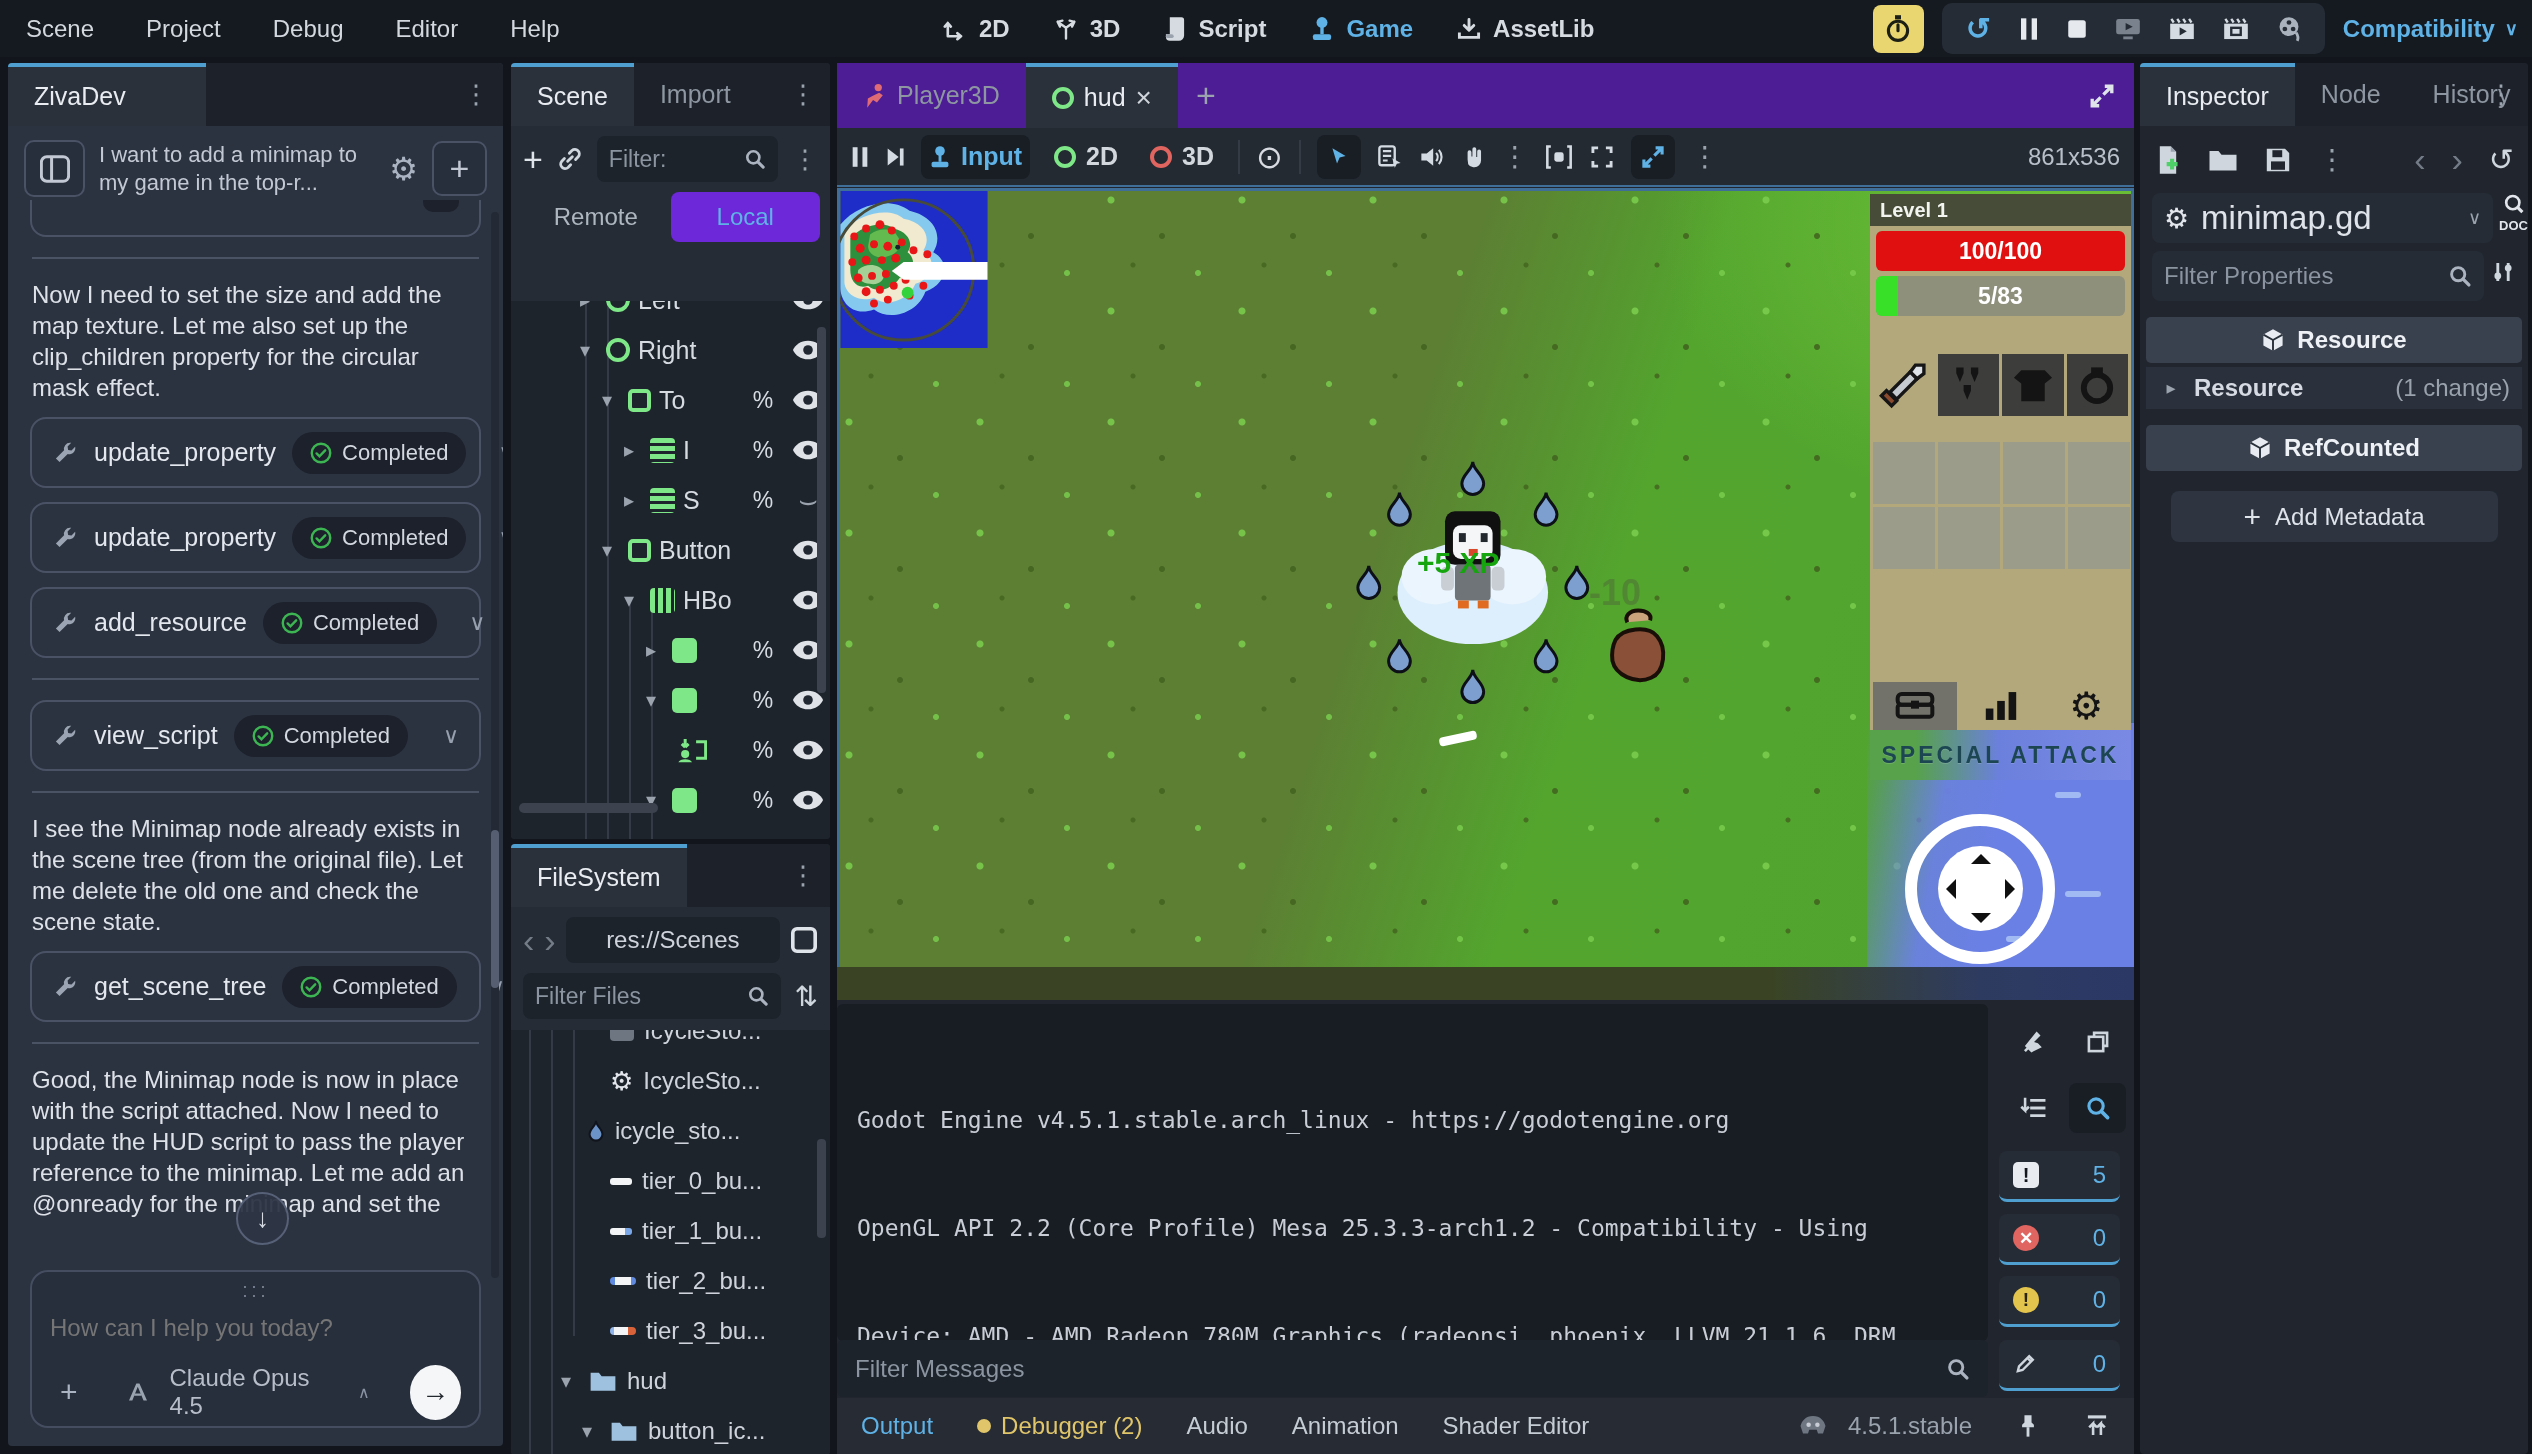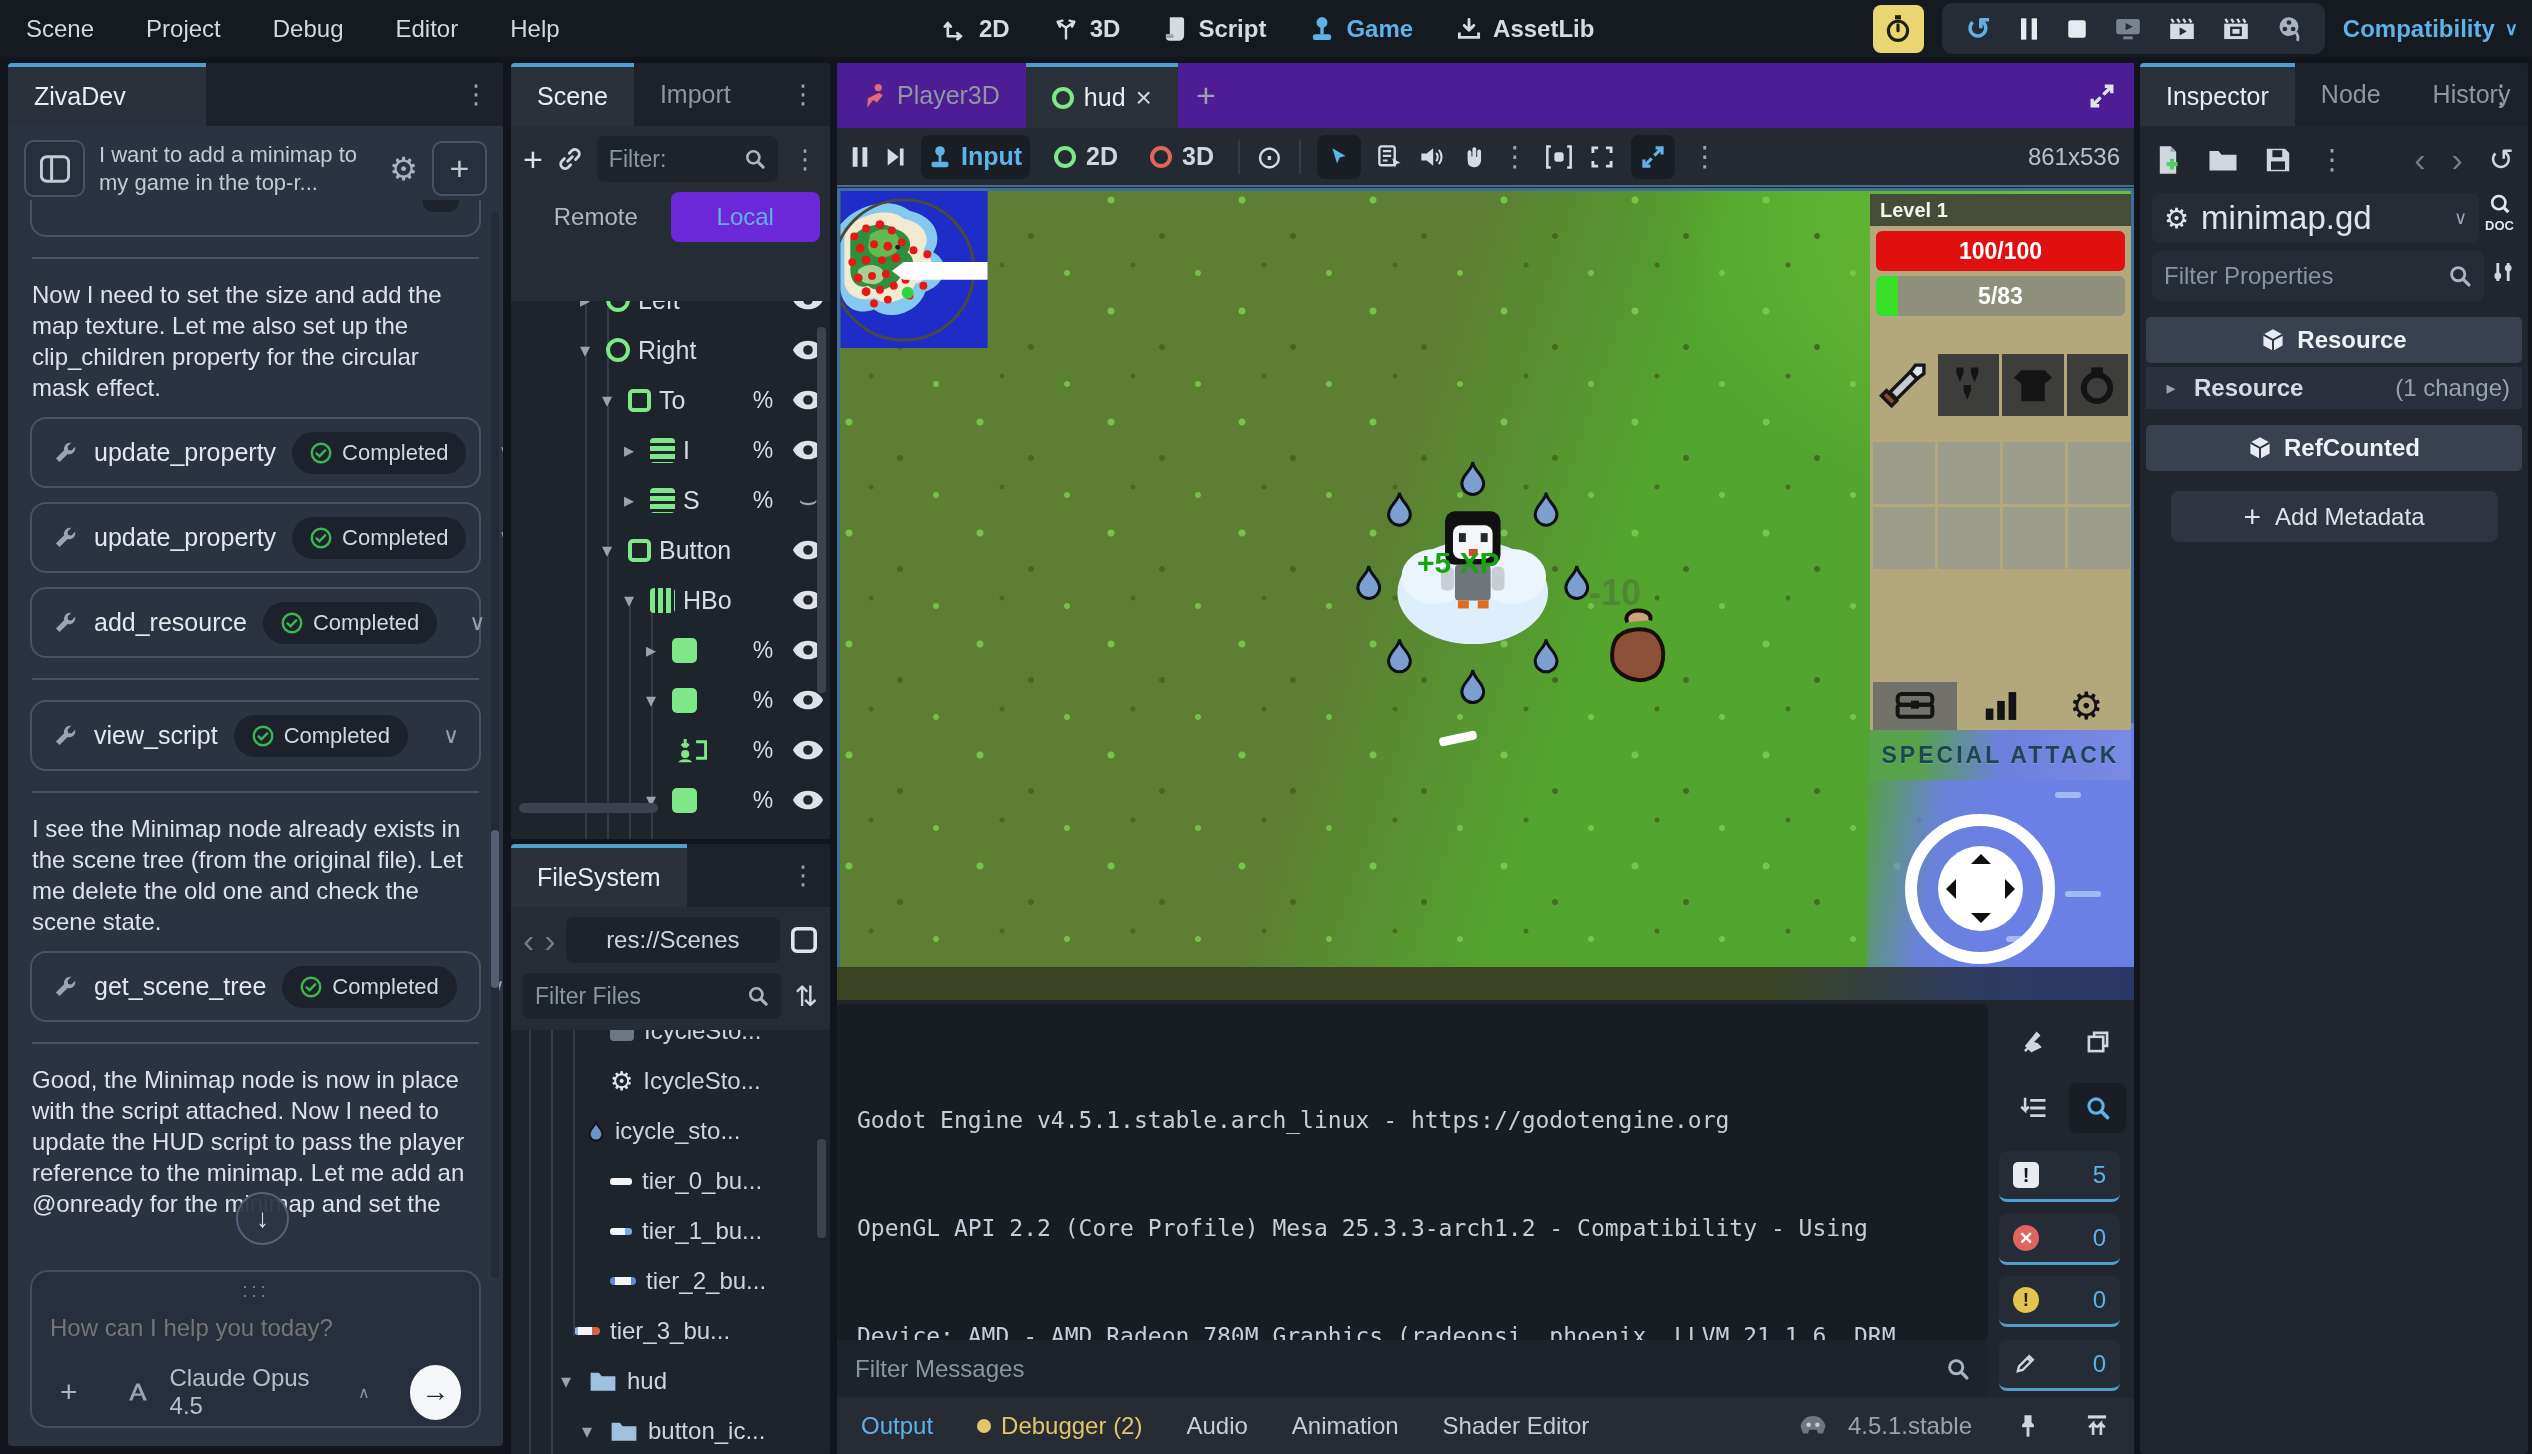--- a/index.html
+++ b/index.html
@@ -667,21 +667,21 @@
         <span>tier_0_bu...</span>
       </div>
       <div class="frow" style="padding-left:99px">
         <span style="width:22px;height:7px;border-radius:3px;background:linear-gradient(90deg,#f2f4f6 70%,#7aa7e8 70%)"></span>
         <span>tier_1_bu...</span>
       </div>
       <div class="frow" style="padding-left:99px">
         <span style="width:26px;height:8px;border-radius:4px;background:linear-gradient(90deg,#5f8ae0 20%,#f2f4f6 20% 80%,#5f8ae0 80%)"></span>
         <span>tier_2_bu...</span>
       </div>
-      <div class="frow" style="padding-left:63px">
+      <div class="frow" style="padding-left:99px">
         <span style="width:26px;height:8px;border-radius:4px;background:linear-gradient(90deg,#8fb4ec 15%,#f2f4f6 15% 70%,#d8623a 70%)"></span>
         <span>tier_3_bu...</span>
       </div>
       <div class="frow" style="padding-left:42px">
         <span class="chev">▾</span>
         <span>
             <svg width="28" height="22" viewBox="0 0 20 16">
               <path d="M1 2h6l2 2.5h10V15H1z" fill="#9fc1e0"></path>
             </svg>
           </span>
@@ -1106,21 +1106,21 @@
       <span class="dim" style="font-size:34px">‹</span>
       <span class="dim" style="font-size:34px">›</span>
       <span style="font-size:30px;color:#cfd6de">↺</span>
     </div>
     <div style="display:flex;align-items:center">
       <div class="ibox" style="flex:1;margin-right:6px">
         <span style="font-size:28px;color:#e2e6ec">⚙</span>
         <span style="font-size:33px;color:#dfe3ea;flex:1">minimap.gd</span>
         <span style="color:#9aa3ae;font-size:18px">∨</span>
       </div>
-      <div style="margin-right:14px;text-align:center">
+      <div style="margin-right:0;text-align:center">
         <svg width="24" height="22" viewBox="0 0 20 18" style="margin:0 auto">
             <circle cx="9" cy="7" r="5.5" fill="none" stroke="#e2e6ec" stroke-width="2.2"></circle>
             <path d="M13 11l4 4" stroke="#e2e6ec" stroke-width="2.6"></path>
           </svg>
         <span style="font-size:13px;font-weight:bold;color:#e2e6ec">DOC</span>
       </div>
     </div>
     <div style="display:flex;align-items:center">
       <div class="ibox" style="flex:1;margin-right:6px">
         <input placeholder="Filter Properties" style="">

